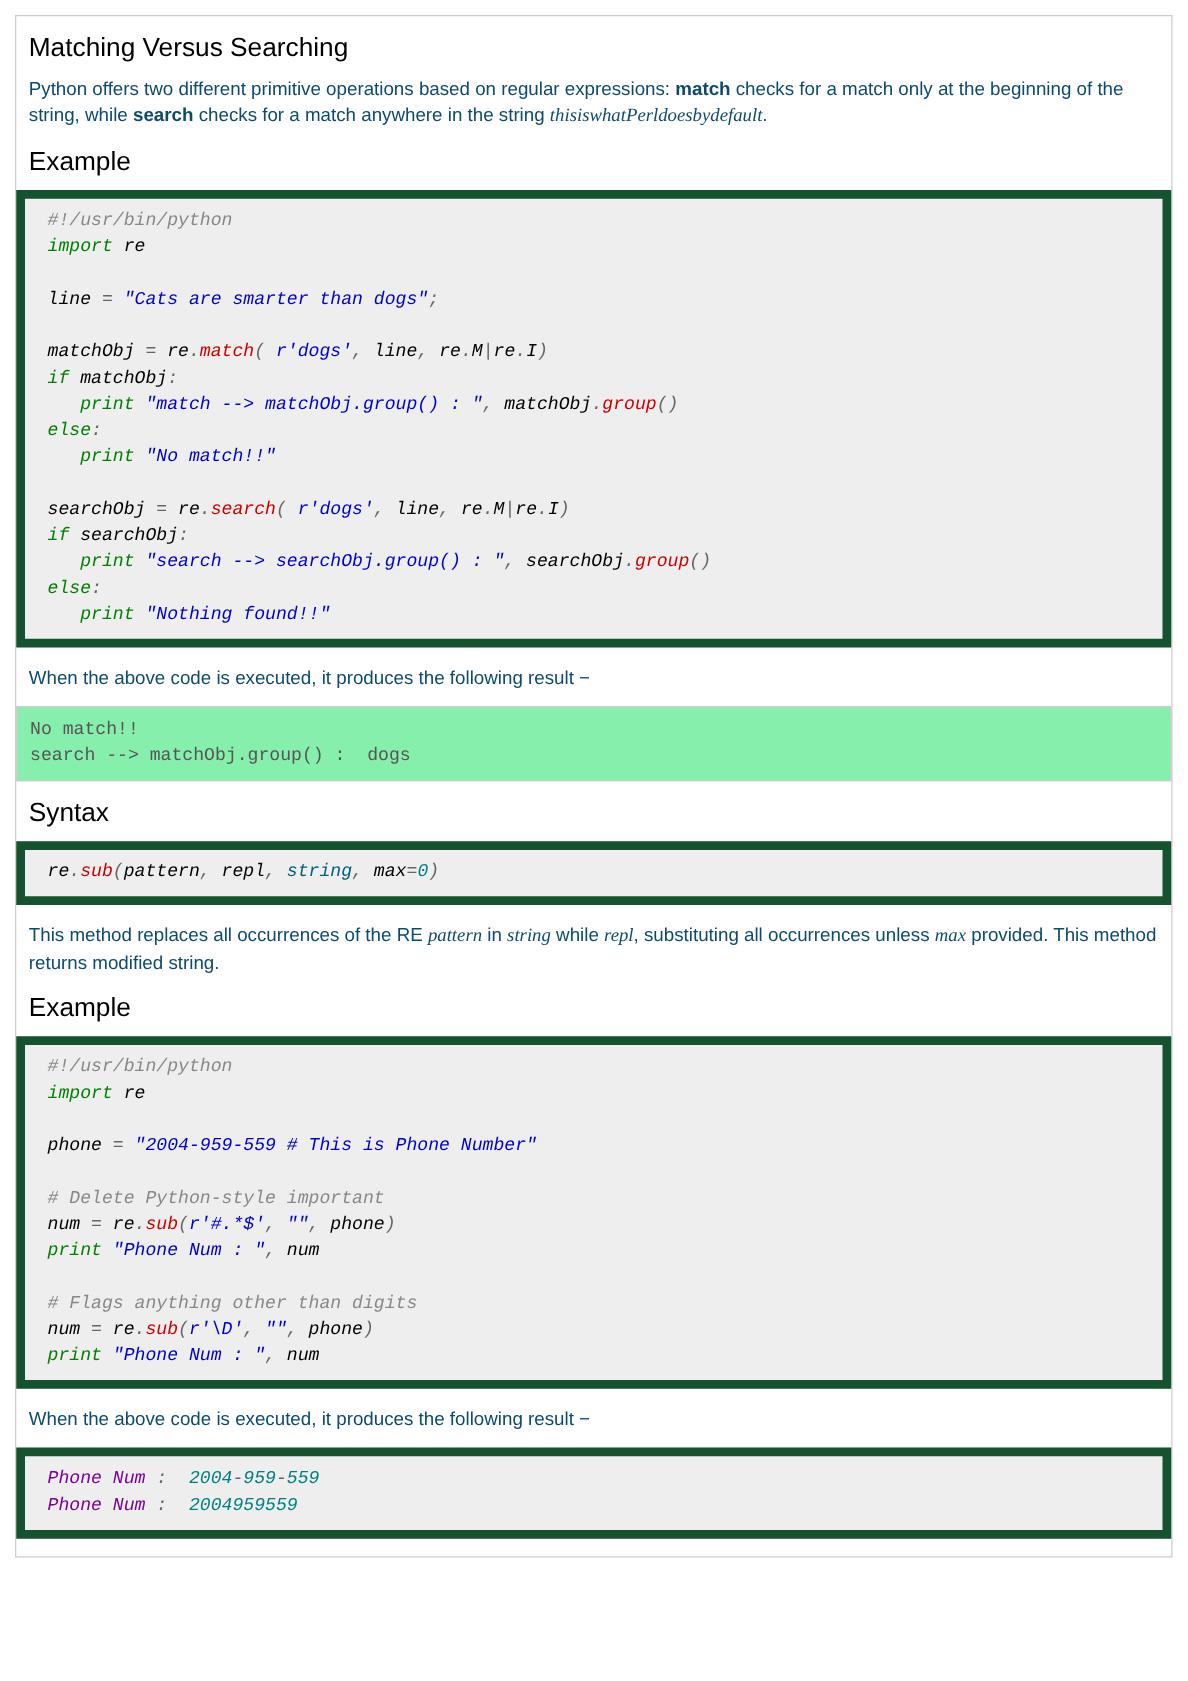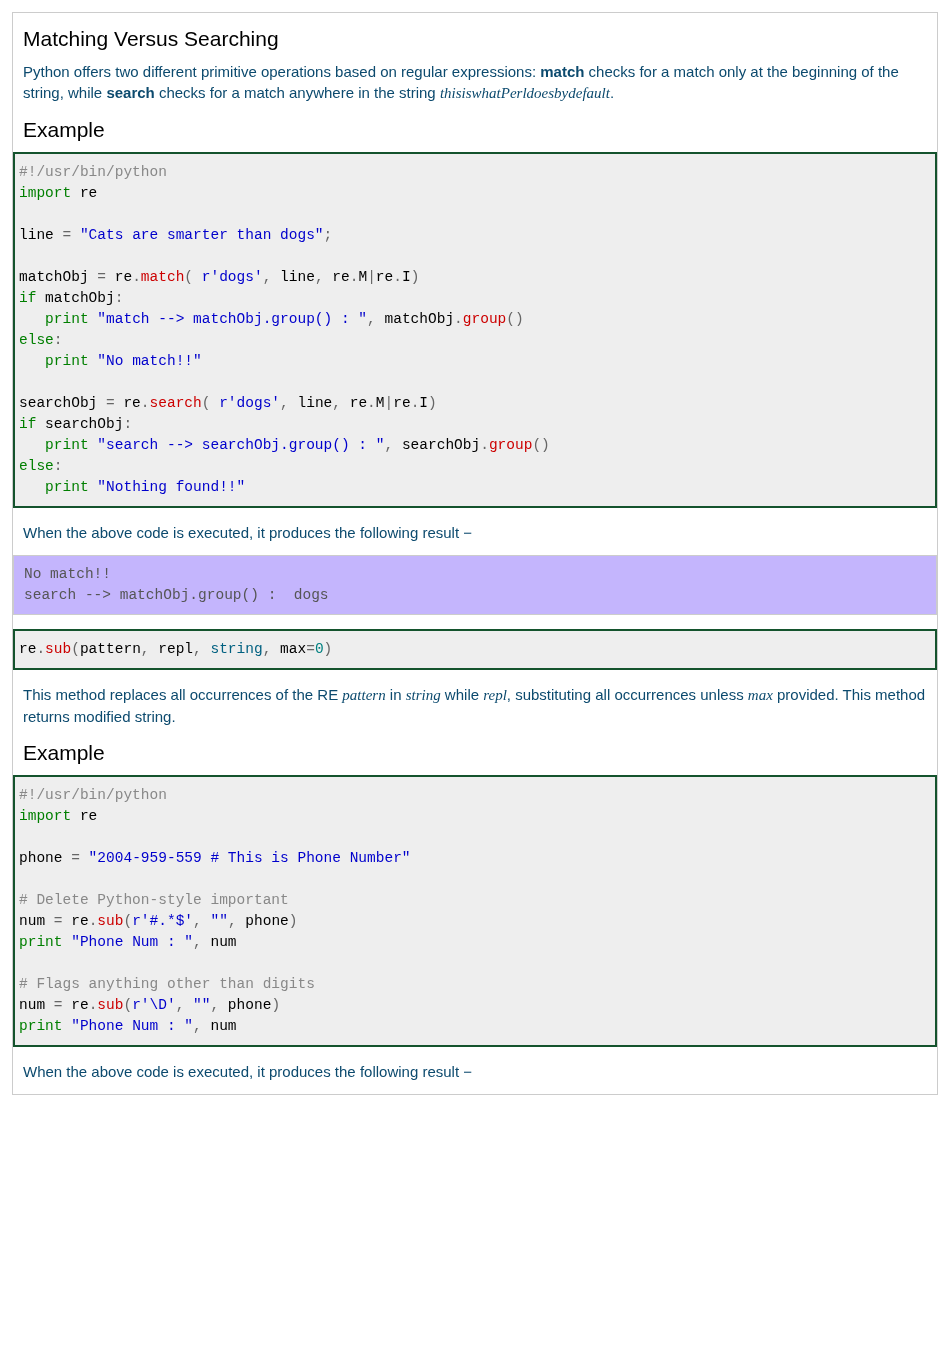--- a/index.html
+++ b/index.html
@@ -25,31 +25,32 @@
   }
   p {
     margin: 8px 10px 12px 10px;
     line-height: 1.4;
     color: #0c4a6e;
   }
   .bold { font-weight: bold; }
   .italic { font-style: italic; font-family: Georgia, 'Times New Roman', serif; }
   pre.code {
     background: #eeeeee;
-    border: 2px solid #14532d;
-    padding: 8px 4px;
+    border: 7px solid #14532d;
+    padding: 8px 18px;
     margin: 10px 0 14px 0;
     font-family: "Courier New", Courier, monospace;
     font-size: 14.5px;
     line-height: 1.45;
     white-space: pre;
     overflow: hidden;
+    font-style: italic;
   }
   pre.output {
-    background: #c4b5fd;
+    background: #86efac;
     border: 1px solid #ccc;
     padding: 8px 10px;
     margin: 10px 0 14px 0;
     font-family: "Courier New", Courier, monospace;
     font-size: 14.5px;
     line-height: 1.45;
     white-space: pre;
     color: #555;
   }
   .c-comment { color: #888888; }
@@ -91,20 +92,21 @@
 <span class="c-keyword">else</span><span class="c-op">:</span>
 <span>   </span><span class="c-keyword">print</span><span class="c-string"> "Nothing found!!"</span></pre>
 
   <p>When the above code is executed, it produces the following result −</p>
 
   <pre class="output">No match!!
 search --&gt; matchObj.group() :  dogs</pre>
 
 
 
+  <h2>Syntax</h2>
 
   <pre class="code"><span>re</span><span class="c-op">.</span><span class="c-func">sub</span><span class="c-op">(</span><span>pattern</span><span class="c-op">,</span><span> repl</span><span class="c-op">,</span><span class="c-lit"> string</span><span class="c-op">,</span><span> max</span><span class="c-op">=</span><span class="c-num">0</span><span class="c-op">)</span></pre>
 
   <p>
     <span>This method replaces all occurrences of the RE </span><span class="italic">pattern</span><span> in </span><span class="italic">string</span><span> while </span><span class="italic">repl</span><span>, substituting all occurrences unless </span><span class="italic">max</span><span> provided. This method returns modified string.</span>
   </p>
 
   <h2>Example</h2>
 
   <pre class="code"><span class="c-comment">#!/usr/bin/python</span>
@@ -115,15 +117,17 @@
 <span class="c-comment"># Delete Python-style important</span>
 <span>num </span><span class="c-op">=</span><span> re</span><span class="c-op">.</span><span class="c-func">sub</span><span class="c-op">(</span><span class="c-string">r'#.*$'</span><span class="c-op">,</span><span class="c-string"> ""</span><span class="c-op">,</span><span> phone</span><span class="c-op">)</span>
 <span class="c-keyword">print</span><span class="c-string"> "Phone Num : "</span><span class="c-op">,</span><span> num</span>
 
 <span class="c-comment"># Flags anything other than digits</span>
 <span>num </span><span class="c-op">=</span><span> re</span><span class="c-op">.</span><span class="c-func">sub</span><span class="c-op">(</span><span class="c-string">r'\D'</span><span class="c-op">,</span><span class="c-string"> ""</span><span class="c-op">,</span><span> phone</span><span class="c-op">)</span>
 <span class="c-keyword">print</span><span class="c-string"> "Phone Num : "</span><span class="c-op">,</span><span> num</span></pre>
 
   <p>When the above code is executed, it produces the following result −</p>
 
+  <pre class="code"><span class="c-purple">Phone</span><span class="c-purple"> Num </span><span class="c-op">:</span><span class="c-num">  2004</span><span class="c-op">-</span><span class="c-num">959</span><span class="c-op">-</span><span class="c-num">559</span>
+<span class="c-purple">Phone</span><span class="c-purple"> Num </span><span class="c-op">:</span><span class="c-num">  2004959559</span></pre>
 
 
 </div>
 
 </body></html>

